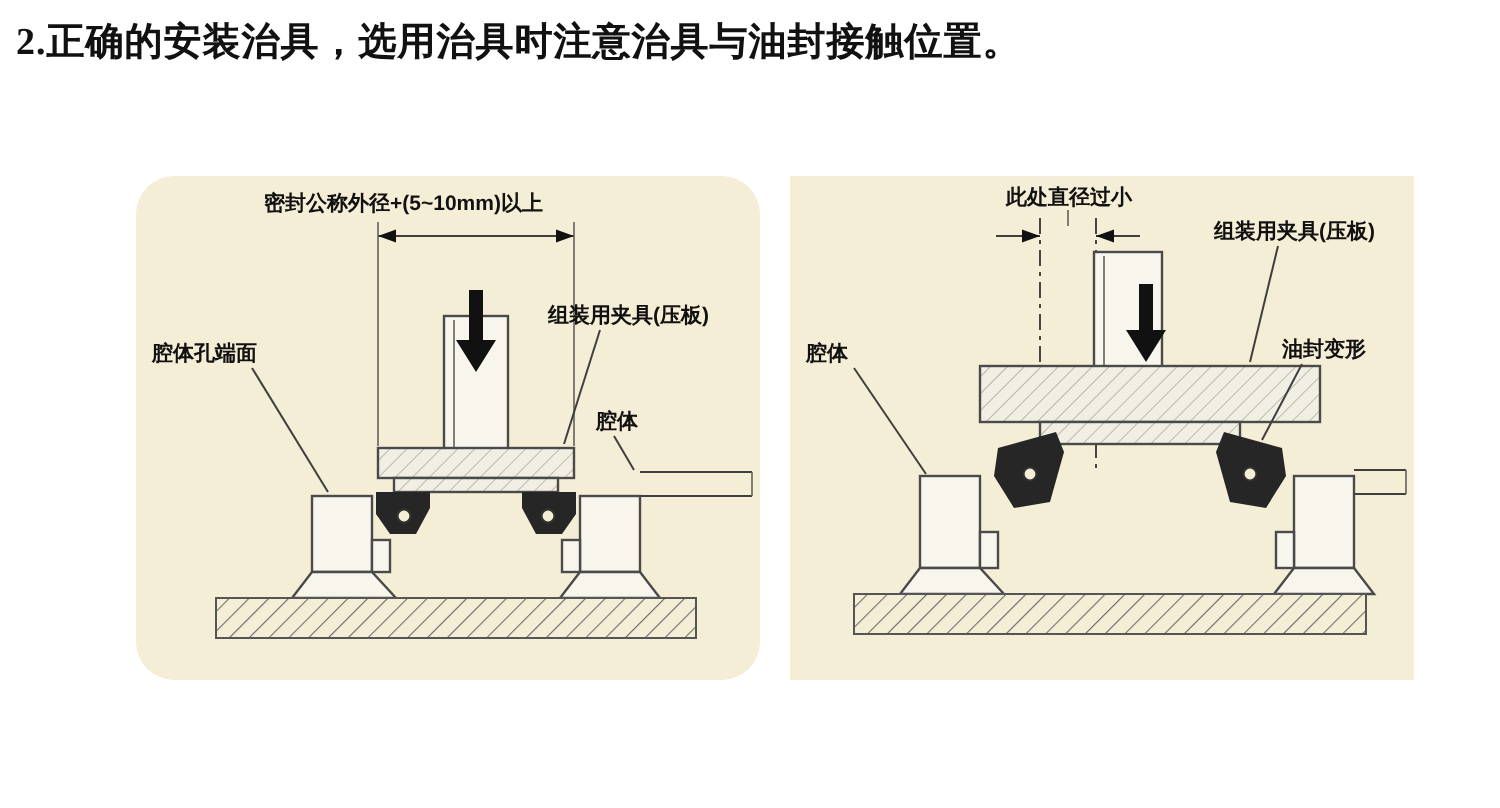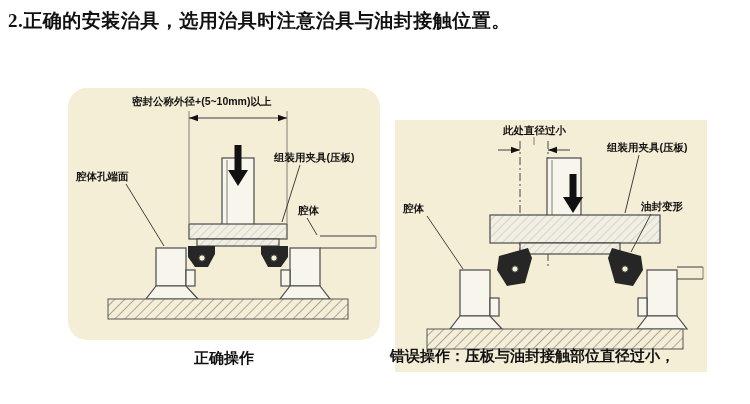--- a/index.html
+++ b/index.html
@@ -14,21 +14,21 @@
   .title {
     position: absolute; left: 8px; top: 8px; margin: 0;
     font-size: 19px; font-weight: 600; letter-spacing: .5px;
     color: var(--ink, #111);
   }
   .panel {
     position: absolute; top: 88px; width: 312px; height: 252px;
     background: var(--panel-bg, #f5eed6);
   }
   .left-panel  { left: 68px; border-radius: 19px; }
-  .right-panel { left: 395px; margin-top: 32px; }
+  .right-panel { left: 395px; }
   .panel svg { display: block; width: 100%; height: 100%; }
 
   .caption { position: absolute; font-size: 15px; font-weight: bold; color: var(--ink, #111); }
   .caption-left  { top: 349px; left: 68px; width: 312px; text-align: center; }
   .caption-right { top: 345px; left: 390px; line-height: 1.5; }
 
   
   svg text { font-family: "Liberation Sans", "DejaVu Sans", sans-serif; fill: var(--ink, #111); }
   .dim-label, .lbl { font-size: 10.5px; font-weight: bold; }
   .thin    { stroke: #3f3f3f; stroke-width: 1; fill: none; }
@@ -179,19 +179,17 @@
       <line x1="244" y1="35" x2="230" y2="93" class="thin"></line>
 
       <text x="246" y="90" class="lbl">油封变形</text>
       <line x1="256" y1="94" x2="236" y2="132" class="thin"></line>
 
       <text x="8" y="92" class="lbl">腔体</text>
       <line x1="32" y1="96" x2="68" y2="149" class="thin"></line>
     </svg>
   </div>
 
-  <div class="caption caption-left">正确操作</div>
 
   <div class="caption caption-right">
-    <div>错误操作：压板与油封接触部位直径过小，</div>
   </div>
 
 </div>
 
 </body></html>

